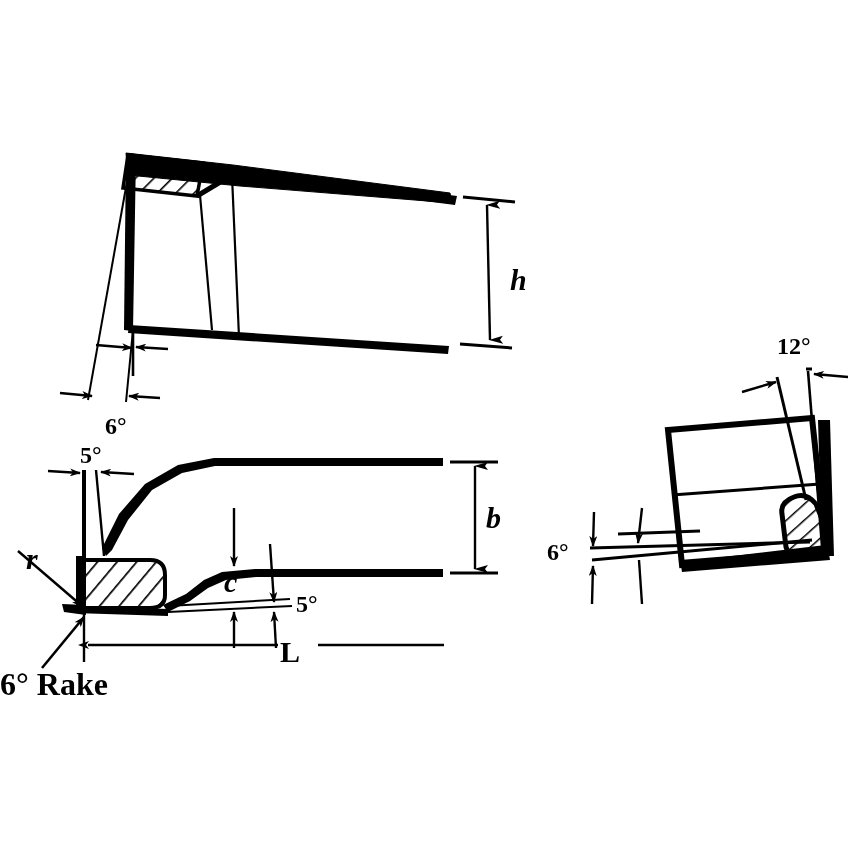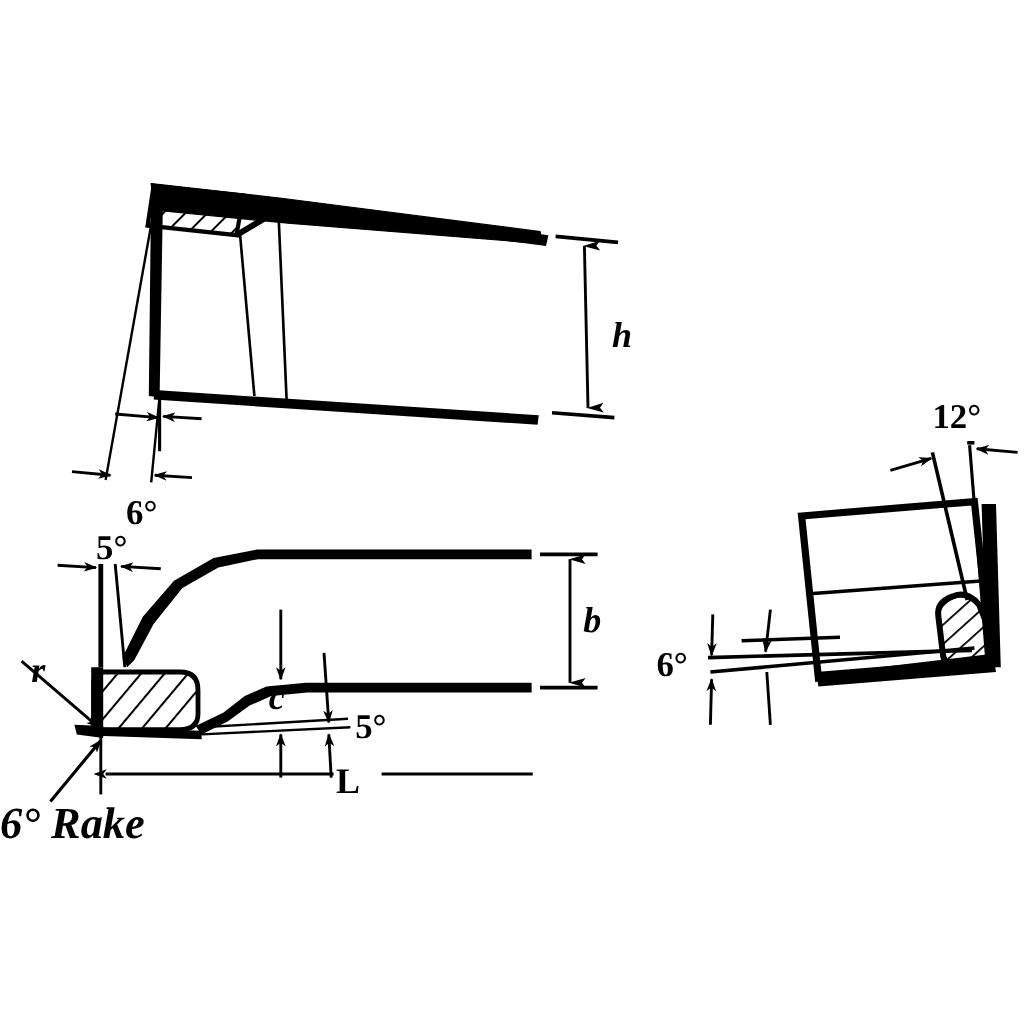--- a/index.html
+++ b/index.html
@@ -3,23 +3,23 @@
 <meta charset="utf-8">
 <title>Tool Bit Geometry Diagram</title>
 <style>
   html,body{margin:0;padding:0;background:#ffffff;}
   body{width:854px;height:854px;overflow:hidden;
        font-family:"Liberation Serif",serif;}
   #stage{position:relative;width:854px;height:854px;background:#fff;}
   svg#drawing{position:absolute;left:0;top:0;width:854px;height:854px;display:block;}
   .lbl{position:absolute;color:#000;font-family:"Liberation Serif",serif;
        font-weight:bold;white-space:nowrap;line-height:1;}
-  .deg{font-size:29px;}
+  .deg{font-size:24px;}
   .dimletter{font-size:30px;font-style:italic;}
-  .rake{font-size:37px;font-style:italic;}
+  .rake{font-size:32px;}
   .Llabel{font-size:30px;font-style:normal;}
 </style>
 </head>
 <body>
 
 <div id="stage">
 
   <svg id="drawing" viewBox="0 0 854 854">
     <defs>
 

